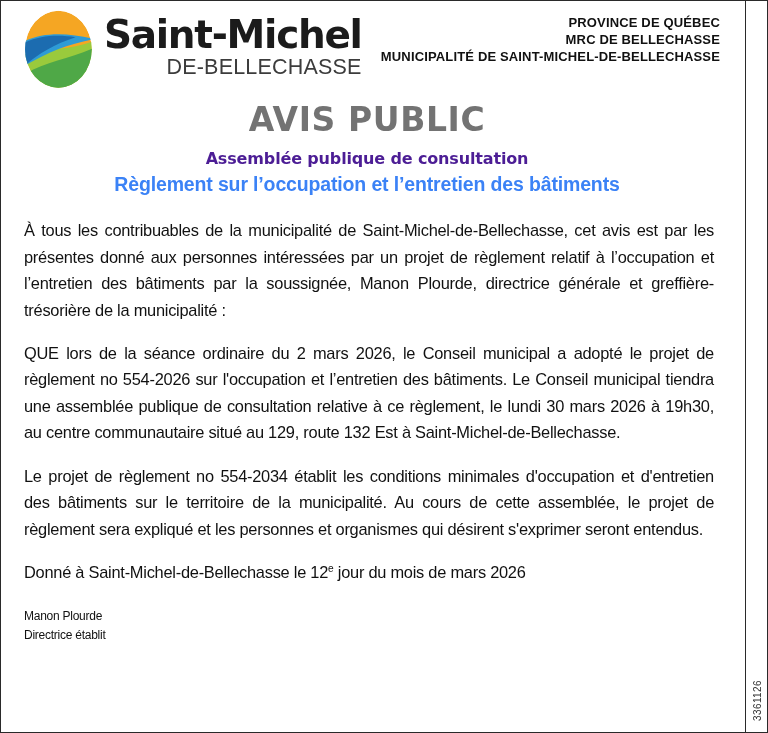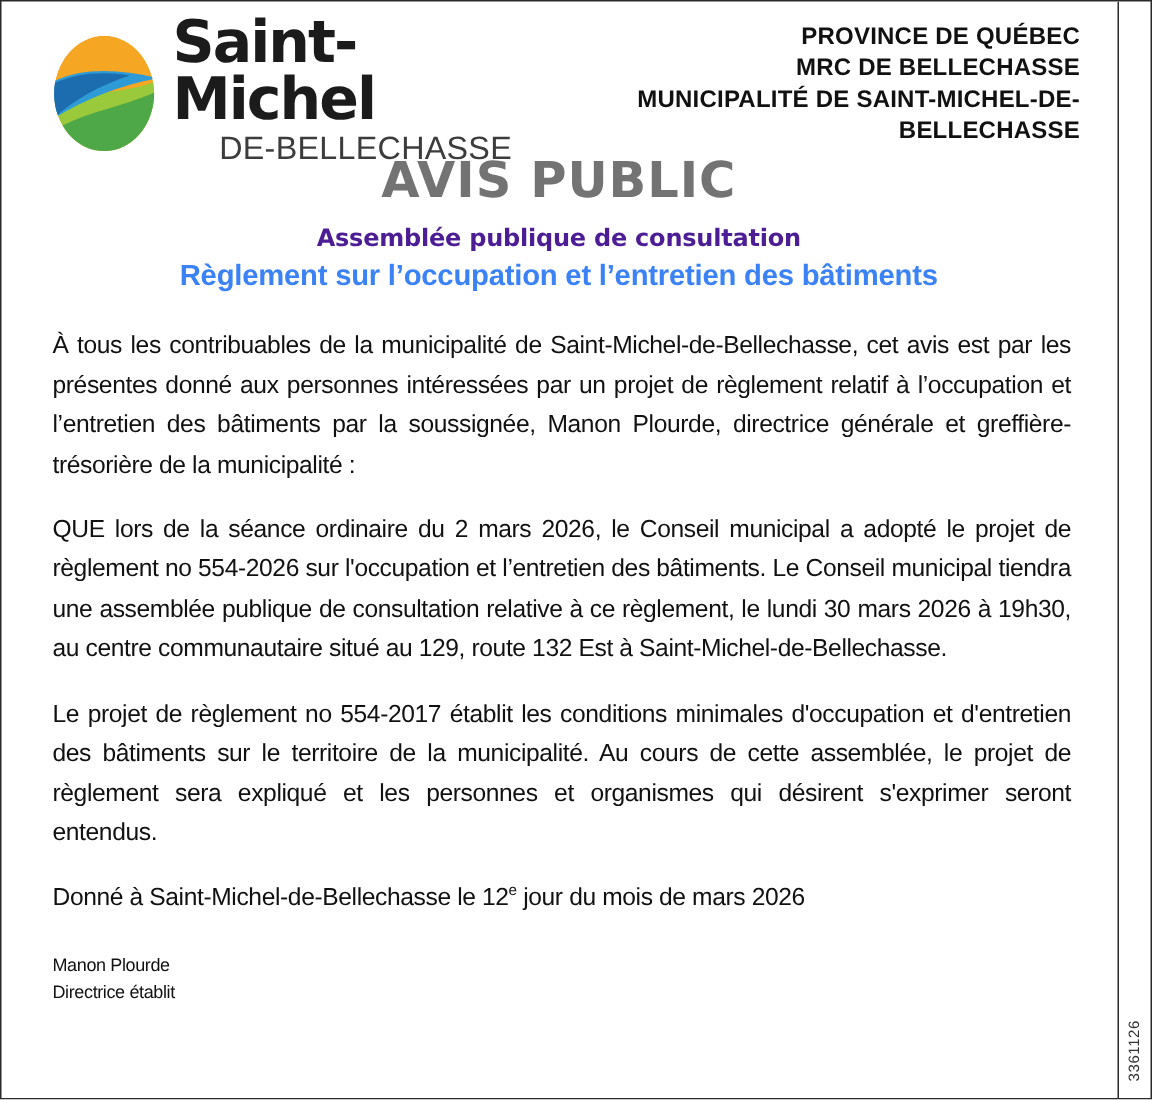--- a/index.html
+++ b/index.html
@@ -46,21 +46,21 @@
     font-family: "Liberation Sans", sans-serif;
   }
 
   
   .content {
     position: absolute;
     top: 0;
     left: 0;
     right: 23px;
     bottom: 0;
-    padding: 7px 22px 10px 22px;
+    padding: 7px 22px 10px 11px;
     box-sizing: border-box;
   }
 
   
   .header {
     display: flex;
     align-items: flex-start;
     justify-content: space-between;
     height: 82px;
   }
@@ -101,21 +101,21 @@
     color: #3c3c3c;
     margin-top: 3px;
     line-height: 1;
     text-align: right;
   }
 
   .agency-lines {
     text-align: right;
     font-family: "Liberation Sans", sans-serif;
     font-weight: bold;
-    font-size: 16px;
+    font-size: 13px;
     line-height: 1.32;
     letter-spacing: 0.15px;
     color: #111;
     padding-top: 6px;
     padding-right: 2px;
   }
 
   
   .title-block {
     text-align: center;
@@ -236,21 +236,21 @@
       <div class="doc-subtitle-1">Assemblée publique de consultation</div>
       <div class="doc-subtitle-2">Règlement sur l’occupation et l’entretien des bâtiments</div>
     </div>
 
     <div class="body-text">
 
       <p class="para">À tous les contribuables de la municipalité de Saint-Michel-de-Bellechasse, cet avis est par les présentes donné aux personnes intéressées par un projet de règlement relatif à l’occupation et l’entretien des bâtiments par la soussignée, Manon Plourde, directrice générale et greffière-trésorière de la municipalité :</p>
 
       <p class="para">QUE lors de la séance ordinaire du 2 mars 2026, le Conseil municipal a adopté le projet de règlement no 554-2026 sur l'occupation et l’entretien des bâtiments. Le Conseil municipal tiendra une assemblée publique de consultation relative à ce règlement, le lundi 30 mars 2026 à 19h30, au centre communautaire situé au 129, route 132 Est à Saint-Michel-de-Bellechasse.</p>
 
-      <p class="para">Le projet de règlement no 554-2017 établit les conditions minimales d'occupation et d'entretien des bâtiments sur le territoire de la municipalité. Au cours de cette assemblée, le projet de règlement sera expliqué et les personnes et organismes qui désirent s'exprimer seront entendus.</p>
+      <p class="para">Le projet de règlement no 554-2034 établit les conditions minimales d'occupation et d'entretien des bâtiments sur le territoire de la municipalité. Au cours de cette assemblée, le projet de règlement sera expliqué et les personnes et organismes qui désirent s'exprimer seront entendus.</p>
 
       <p class="para last-left">
         <span>Donné à Saint-Michel-de-Bellechasse le 12</span><sup>e</sup><span> jour du mois de mars 2026</span>
       </p>
 
       <div class="sign-block">
         <div>Manon Plourde</div>
         <div>Directrice établit</div>
       </div>
 

